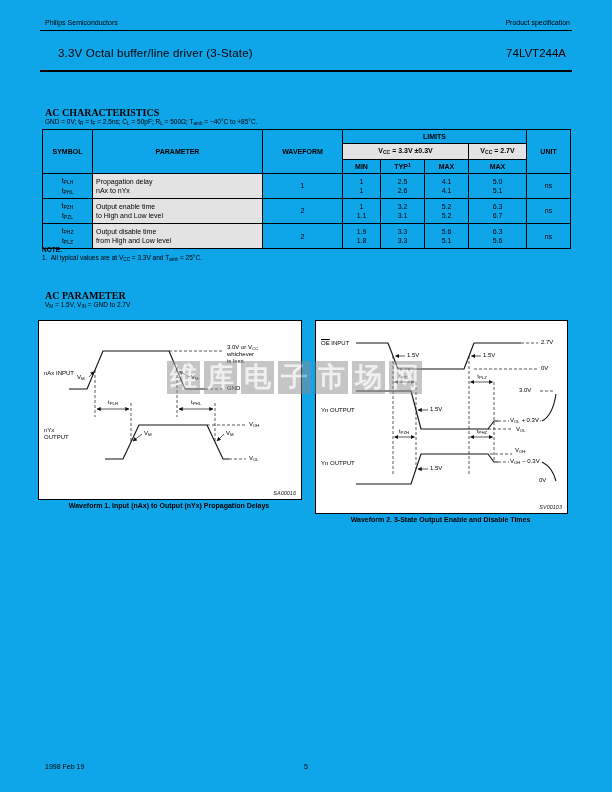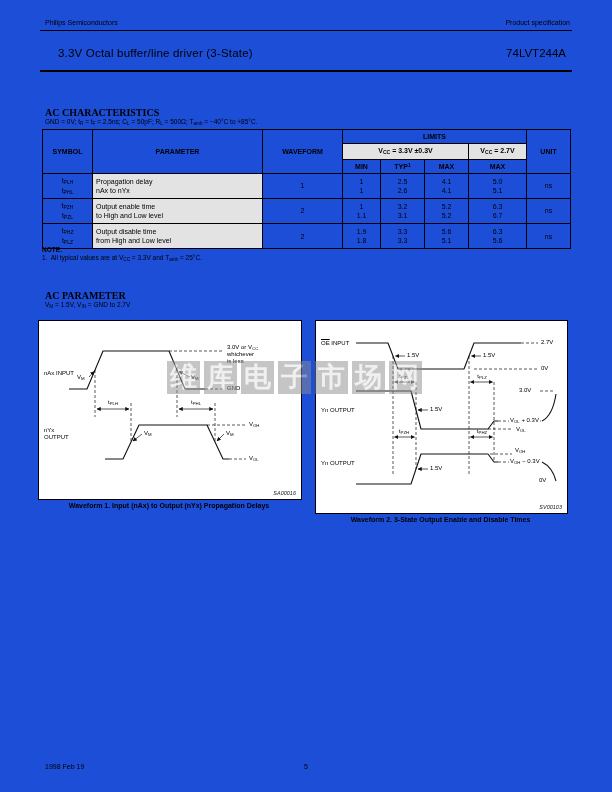--- a/index.html
+++ b/index.html
@@ -1,17 +1,17 @@
 <!DOCTYPE html>
 <html><head>
 <meta charset="utf-8">
 <style>
   html,body{margin:0;padding:0;}
   body{width:612px;height:792px;background:#fff;}
-  .page{position:relative;width:612px;height:792px;background:#1d4ed8;color:#000;
+  .page{position:relative;width:612px;height:792px;background:#0ea5e9;color:#000;
         font-family:"Liberation Sans","DejaVu Sans",sans-serif;overflow:hidden;}
 
   .hdr-left{position:absolute;left:45px;top:19px;font-size:7px;}
   .hdr-right{position:absolute;right:42px;top:19px;font-size:7px;}
   .rule{position:absolute;left:40px;right:40px;background:#000;}
   .rule-top{top:30px;height:1px;}
   .rule-title{top:70px;height:1.5px;}
   .title{position:absolute;left:58px;top:47px;font-size:11.5px;letter-spacing:.2px;}
   .partno{position:absolute;right:46px;top:47px;font-size:11.5px;}
 

